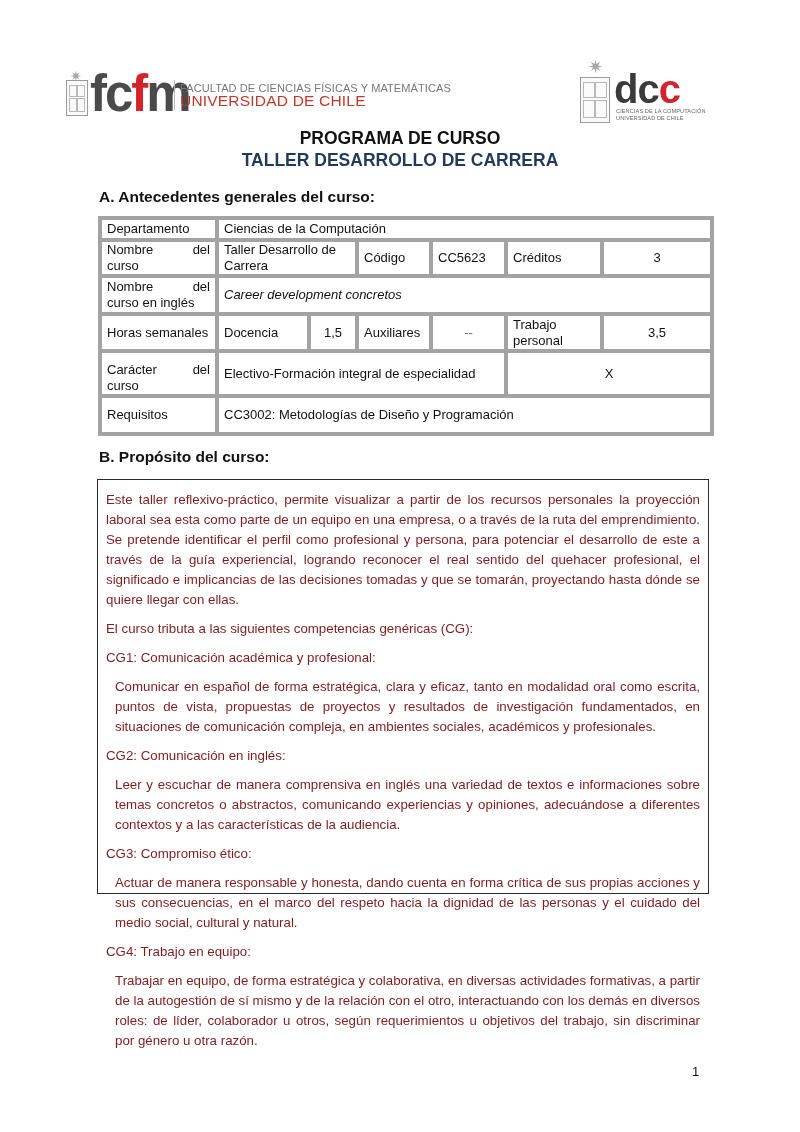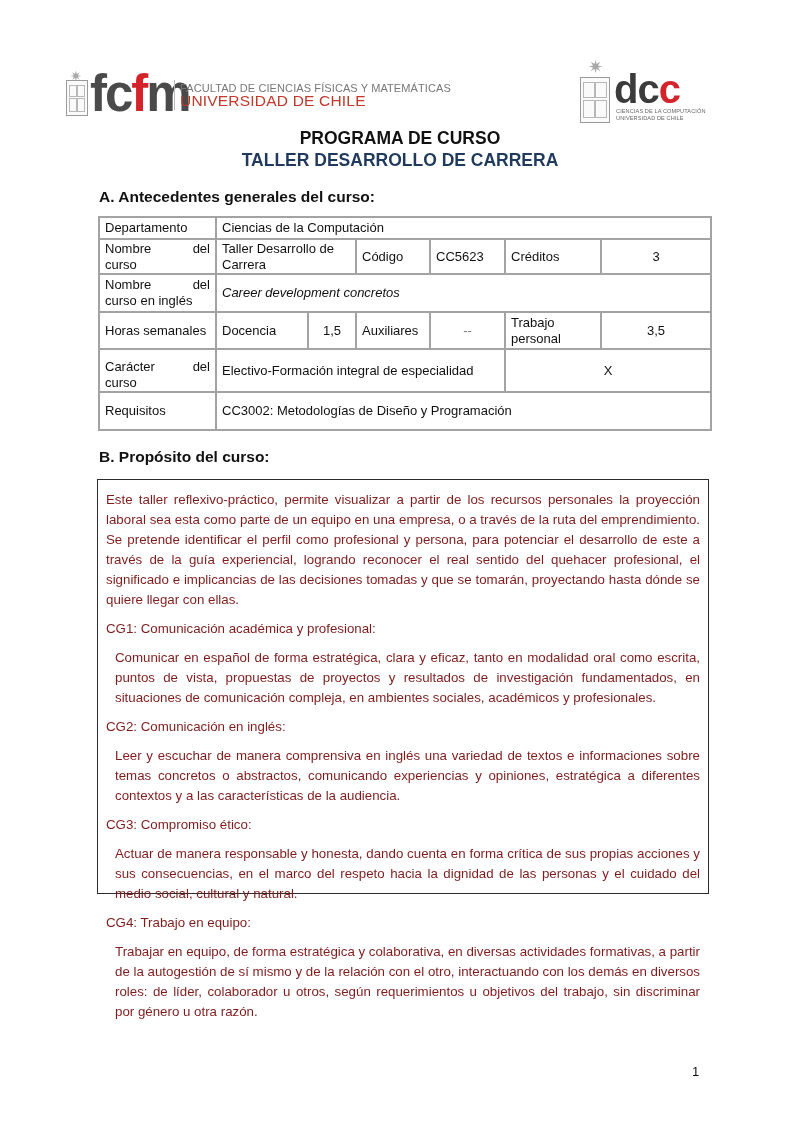--- a/index.html
+++ b/index.html
@@ -45,21 +45,21 @@
   }
   .section-h {
     position: absolute; left: 99px; font-weight: bold; font-size: 15.5px; color: #111111;
   }
 
   table.info {
     position: absolute; left: 98px; top: 216px; width: 612px;
     border-collapse: collapse; font-size: 13px; table-layout: fixed;
   }
   table.info td {
-    border: 2px solid #a3a3a3; padding: 0 5px; vertical-align: middle; line-height: 16px;
+    border: 4px solid #a3a3a3; padding: 0 5px; vertical-align: middle; line-height: 16px;
   }
   table.info tr.r-top td { border-top: 1.5px solid #555; }
   td.center { text-align: center; }
   td.ital { font-style: italic; }
 
   .purpose-box {
     position: absolute; left: 97px; top: 479px; width: 612px; height: 415px;
     border: 1.5px solid #2b2b2b; box-sizing: border-box;
     padding: 10px 8px 0 8px; font-size: 13.3px; line-height: 20px; color: #7f1d1d;
   }
@@ -165,26 +165,27 @@
     <td>Requisitos</td>
     <td colspan="6">CC3002: Metodologías de Diseño y Programación</td>
   </tr>
 </tbody>
   </table>
 
 <div class="section-h" style="top:448px;">B. Propósito del curso:</div>
 
 <div class="purpose-box">
   <p>Este taller reflexivo-práctico, permite visualizar a partir de los recursos personales la proyección laboral sea esta como parte de un equipo en una empresa, o a través de la ruta del emprendimiento. Se pretende identificar el perfil como profesional y persona, para potenciar el desarrollo de este a través de la guía experiencial, logrando reconocer el real sentido del quehacer profesional, el significado e implicancias de las decisiones tomadas y que se tomarán, proyectando hasta dónde se quiere llegar con ellas.</p>
+  <p>El curso tributa a las siguientes competencias genéricas (CG):</p>
 
   <p>CG1: Comunicación académica y profesional:</p>
   <p class="indent">Comunicar en español de forma estratégica, clara y eficaz, tanto en modalidad oral como escrita, puntos de vista, propuestas de proyectos y resultados de investigación fundamentados, en situaciones de comunicación compleja, en ambientes sociales, académicos y profesionales.</p>
 
   <p>CG2: Comunicación en inglés:</p>
-  <p class="indent">Leer y escuchar de manera comprensiva en inglés una variedad de textos e informaciones sobre temas concretos o abstractos, comunicando experiencias y opiniones, estratégica a diferentes contextos y a las características de la audiencia.</p>
+  <p class="indent">Leer y escuchar de manera comprensiva en inglés una variedad de textos e informaciones sobre temas concretos o abstractos, comunicando experiencias y opiniones, adecuándose a diferentes contextos y a las características de la audiencia.</p>
 
   <p>CG3: Compromiso ético:</p>
   <p class="indent">Actuar de manera responsable y honesta, dando cuenta en forma crítica de sus propias acciones y sus consecuencias, en el marco del respeto hacia la dignidad de las personas y el cuidado del medio social, cultural y natural.</p>
 
   <p>CG4: Trabajo en equipo:</p>
   <p class="indent">Trabajar en equipo, de forma estratégica y colaborativa, en diversas actividades formativas, a partir de la autogestión de sí mismo y de la relación con el otro, interactuando con los demás en diversos roles: de líder, colaborador u otros, según requerimientos u objetivos del trabajo, sin discriminar por género u otra razón.</p>
 </div>
 
 <div class="page-num">1</div>
 

